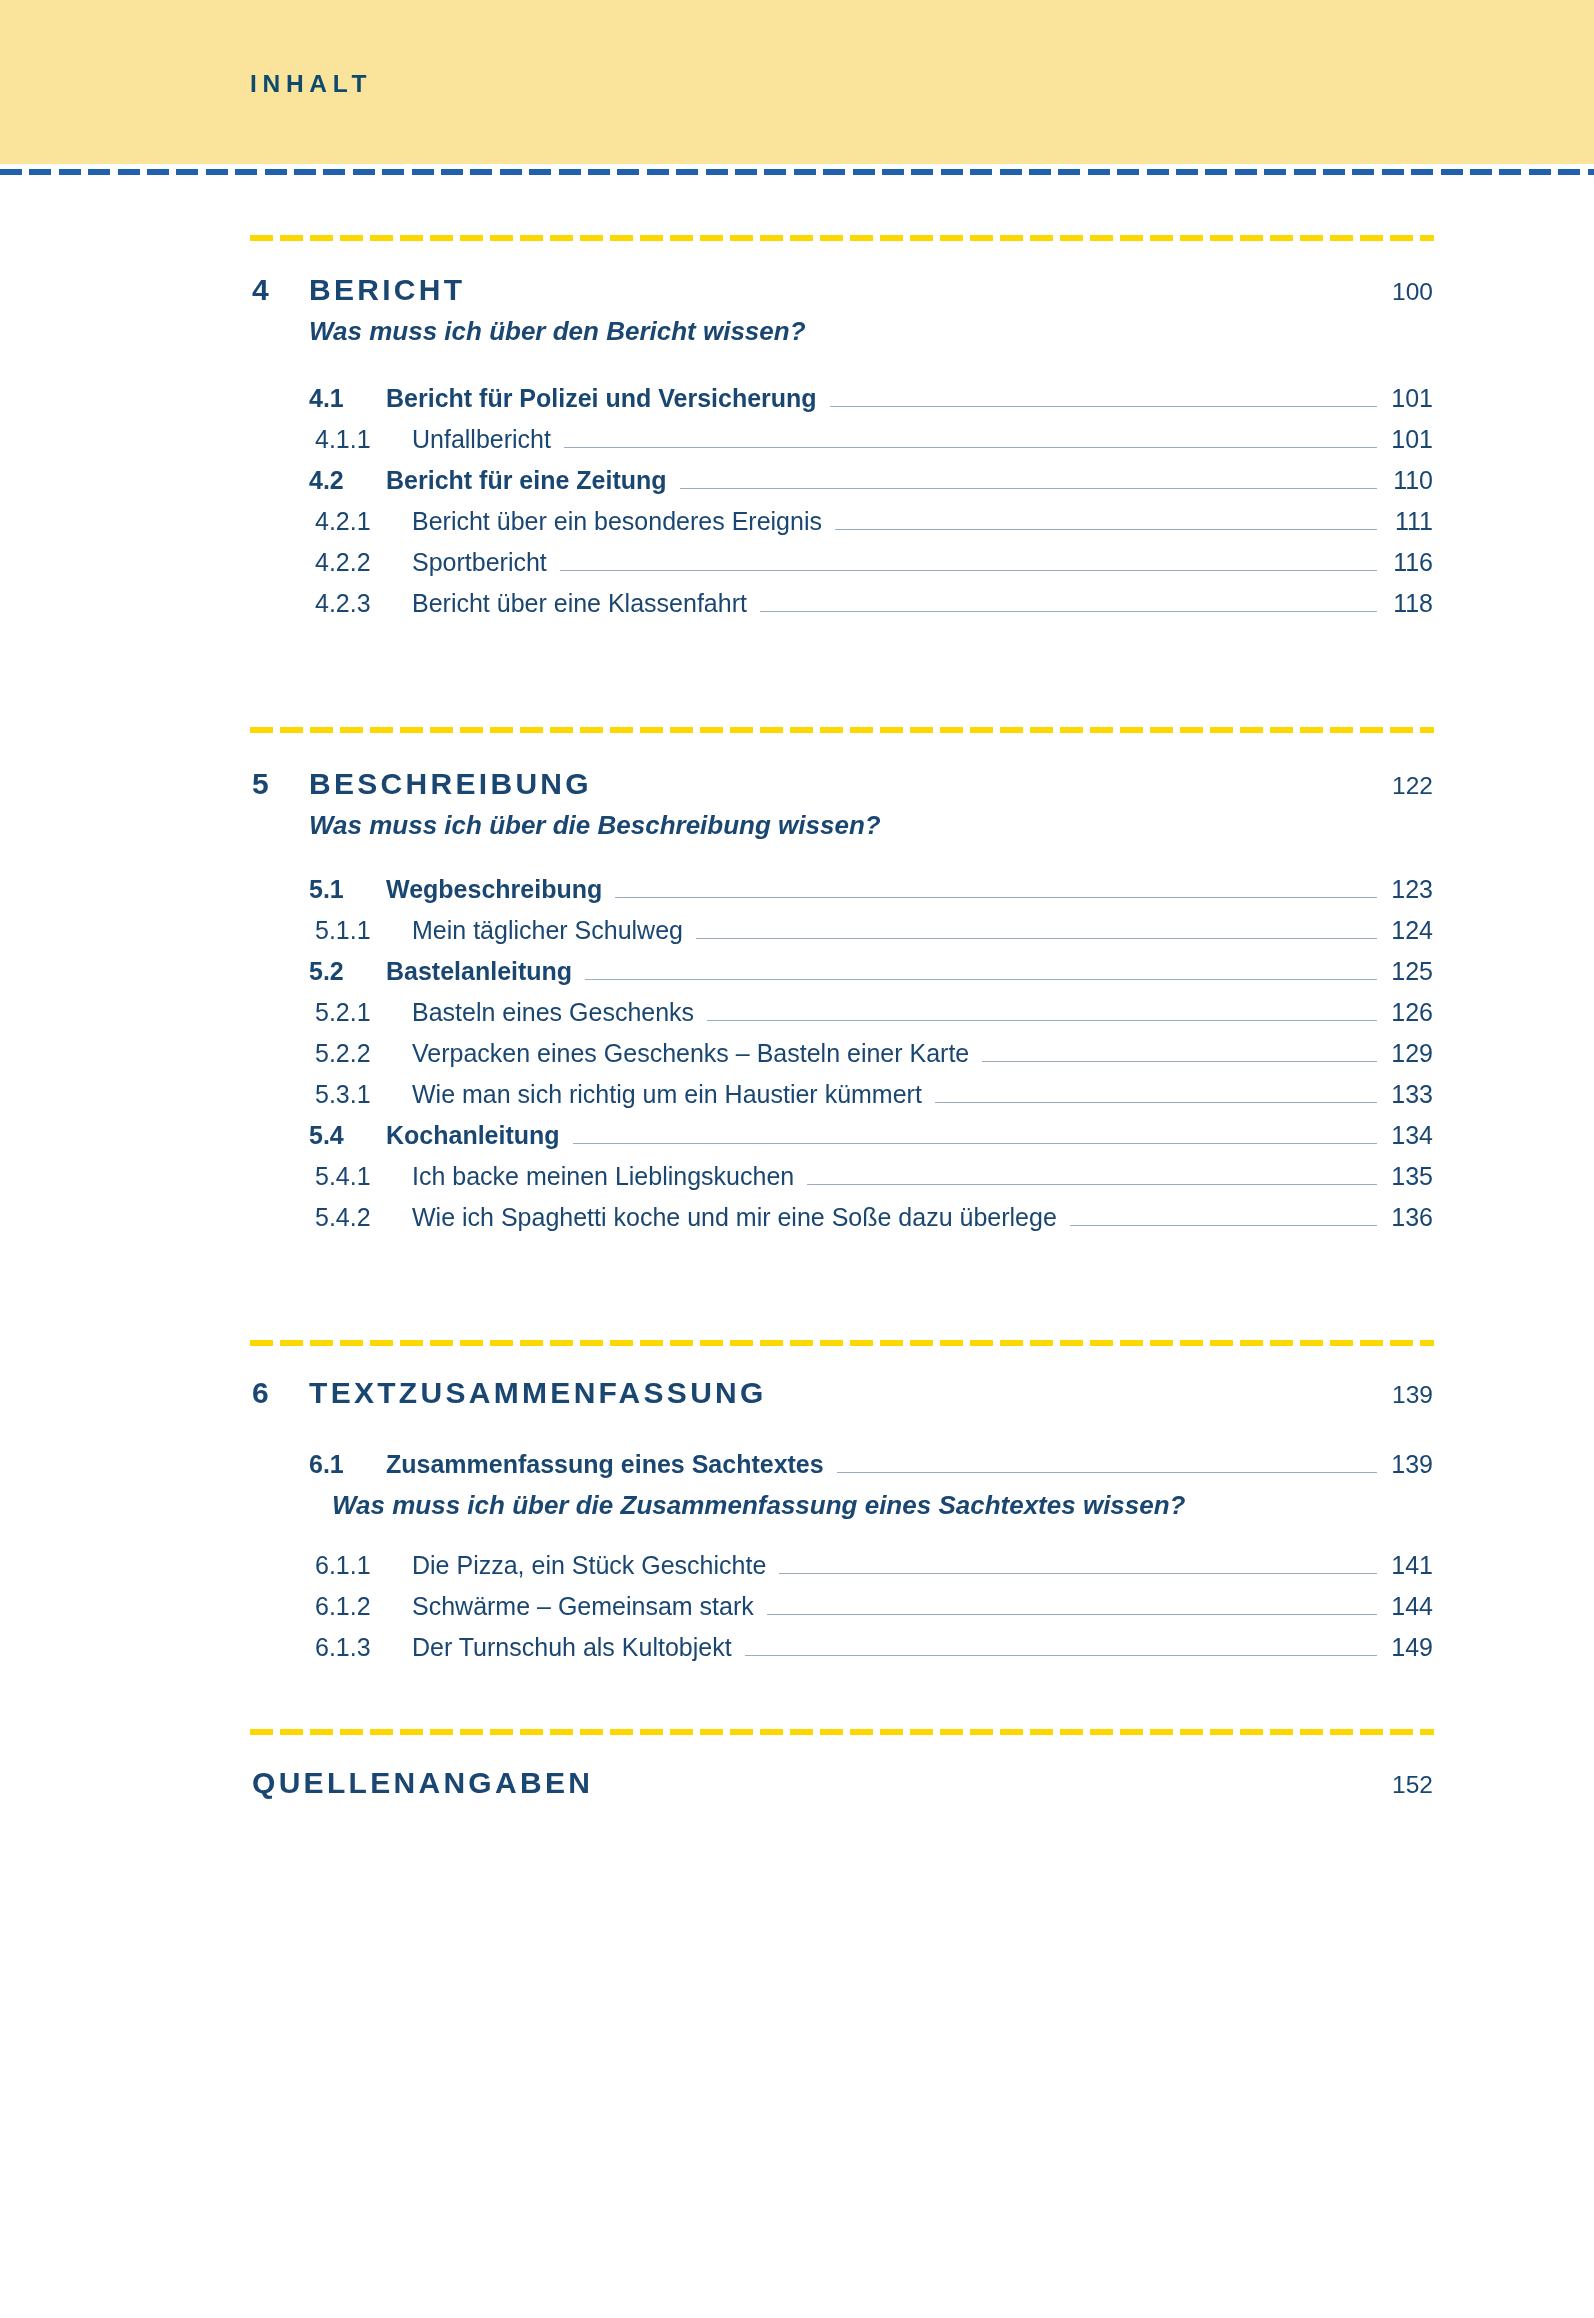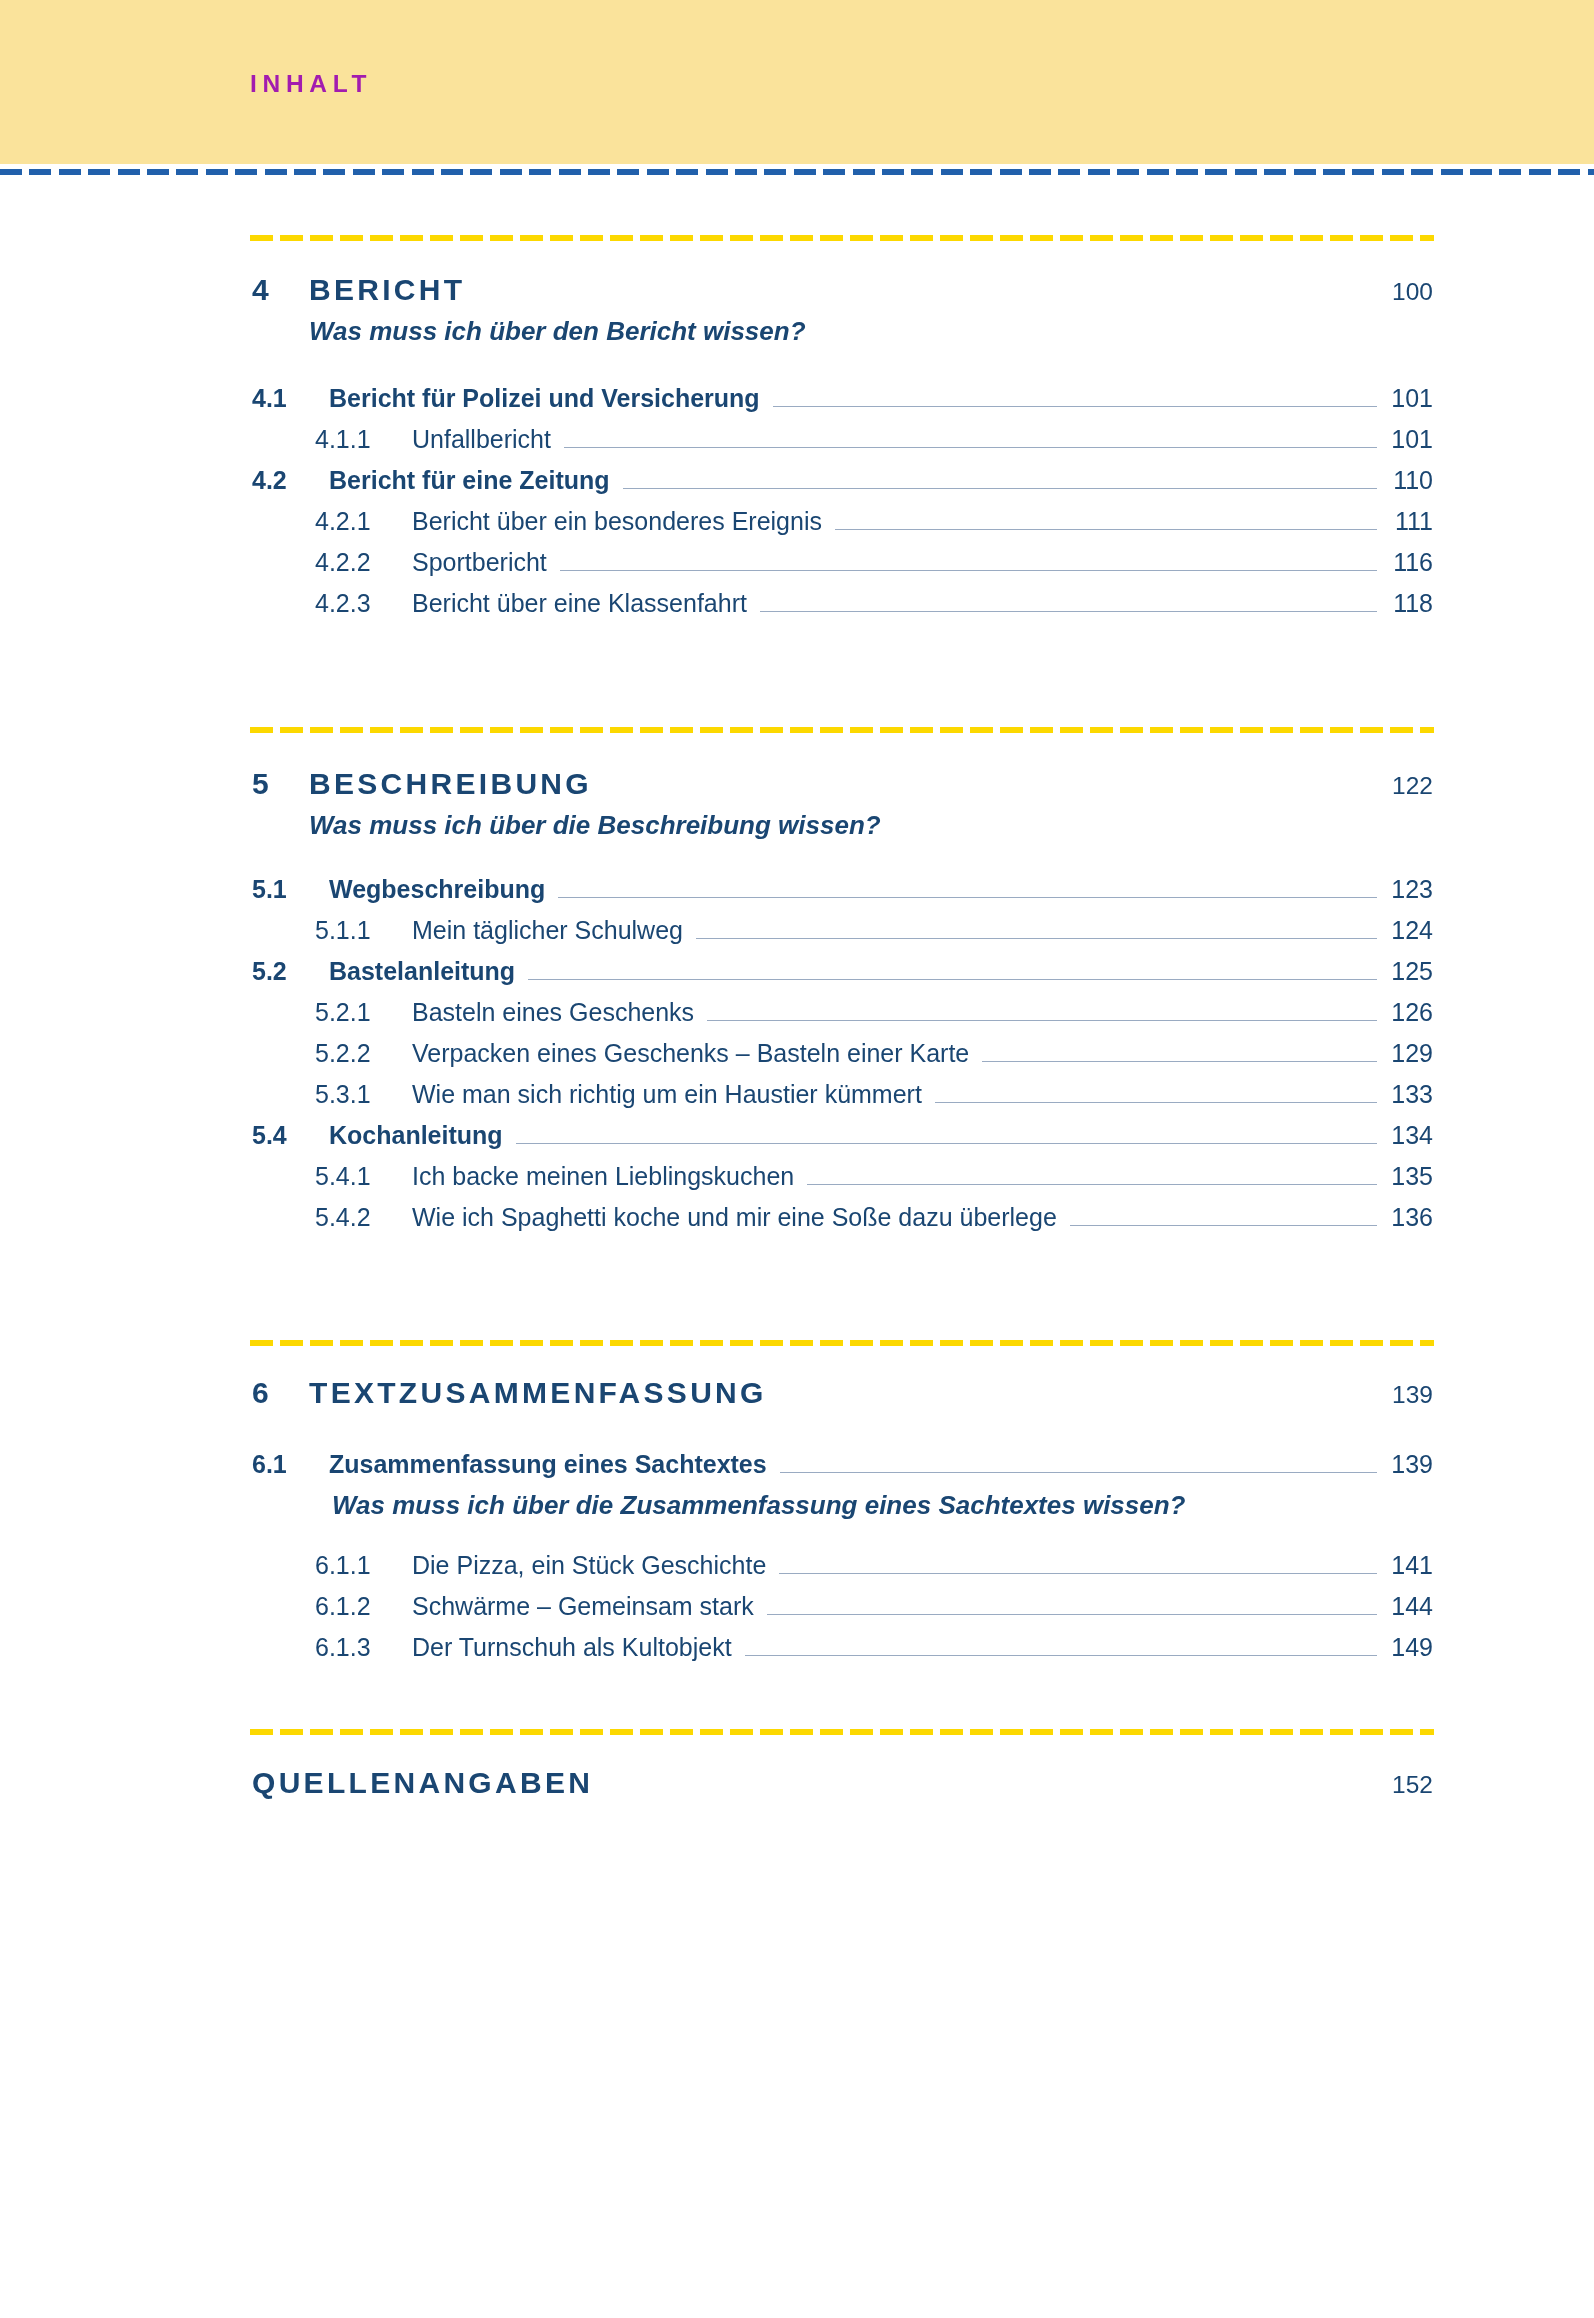--- a/index.html
+++ b/index.html
@@ -4,21 +4,21 @@
 <style>
   html,body{margin:0;padding:0;background:#ffffff;}
   .page{
     position:relative;width:1595px;height:2319px;background:#ffffff;overflow:hidden;
     font-family:"Liberation Sans",sans-serif;color:#1A4672;
   }
   
   .band{position:absolute;top:0;left:0;width:1595px;height:164px;background:#FAE39B;}
   .band-title{
     position:absolute;left:250px;top:70px;font-size:24.5px;font-weight:bold;
-    letter-spacing:5.7px;color:#a21caf;
+    letter-spacing:5.7px;color:#0c4a6e;
   }
   
   .blue-dashes{
     position:absolute;left:0;top:169px;width:1595px;height:5.7px;
     background:repeating-linear-gradient(90deg,#2160AB 0 22px,transparent 22px 29.4px);
   }
   .sep{
     position:absolute;left:250px;width:1184px;height:5.7px;
     background:repeating-linear-gradient(90deg,#FCD800 0 23px,transparent 23px 30px);
   }
@@ -31,21 +31,21 @@
   .ch-page{width:56px;text-align:right;font-size:24.5px;line-height:33px;flex:none;}
   .ch-sub{
     margin:4.9px 0 0 57px;font-size:26px;line-height:36px;font-weight:bold;
     font-style:italic;white-space:nowrap;
   }
   
   .group{position:absolute;left:252px;width:1181px;}
   .row{display:flex;align-items:flex-end;height:41px;font-size:25px;line-height:30px;}
   .row .num{flex:none;}
   .row .label{white-space:nowrap;}
-  .row.l1 .num{width:77px;font-weight:bold;}
+  .row.l1 .num{width:77px;margin-left:57px;font-weight:bold;}
   .row.l1 .label{font-weight:bold;}
   .row.l2 .num{width:97px;margin-left:63px;}
   .leader{
     flex:1;min-width:16.4px;border-bottom:1.6px solid #9AABC2;
     margin:0 0 5.7px 13px;align-self:flex-end;
   }
   .page-num{width:56px;text-align:right;font-size:25px;flex:none;}
   .row.subrow{height:41px;}
   .sub-inline{
     margin-left:80px;font-size:26px;font-weight:bold;font-style:italic;white-space:nowrap;

